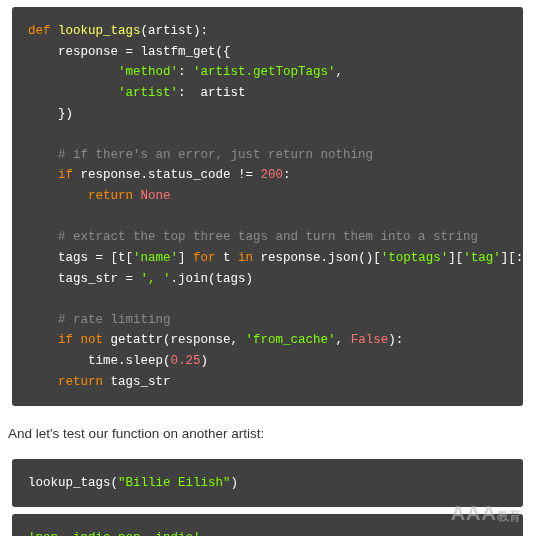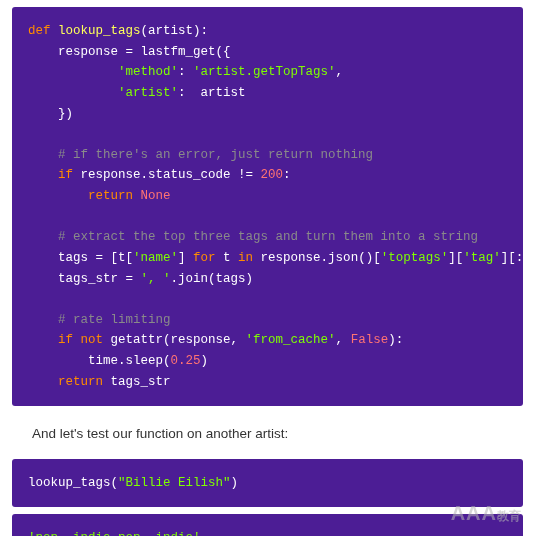--- a/index.html
+++ b/index.html
@@ -7,33 +7,33 @@
     width: 535px;
     height: 536px;
     background: #ffffff;
     font-family: Consolas, 'Courier New', monospace;
     font-size: 12.5px;
     line-height: 1.65;
     overflow: hidden;
     position: relative;
   }
   .code-block {
-    background: #4c1d95;
+    background: #404040;
     color: #ffffff;
     padding: 14px 16px;
     margin: 7px 12px;
     border-radius: 3px;
     white-space: pre;
     overflow-x: auto;
   }
   .prose {
     font-family: Arial, Helvetica, sans-serif;
     font-size: 13.5px;
     color: #333333;
-    padding: 10px 16px 6px 32px;
+    padding: 10px 16px 6px 8px;
   }
   .kw { color: #ff8c00; }          
   .fn { color: #ffff5a; }          
   .str { color: #7fff00; }         
   .num { color: #ff7373; }         
   .const { color: #ff7373; }       
   .cmt { color: #8a8a8a; }         
   .pln { color: #ffffff; }
   .watermark {
     position: absolute;

